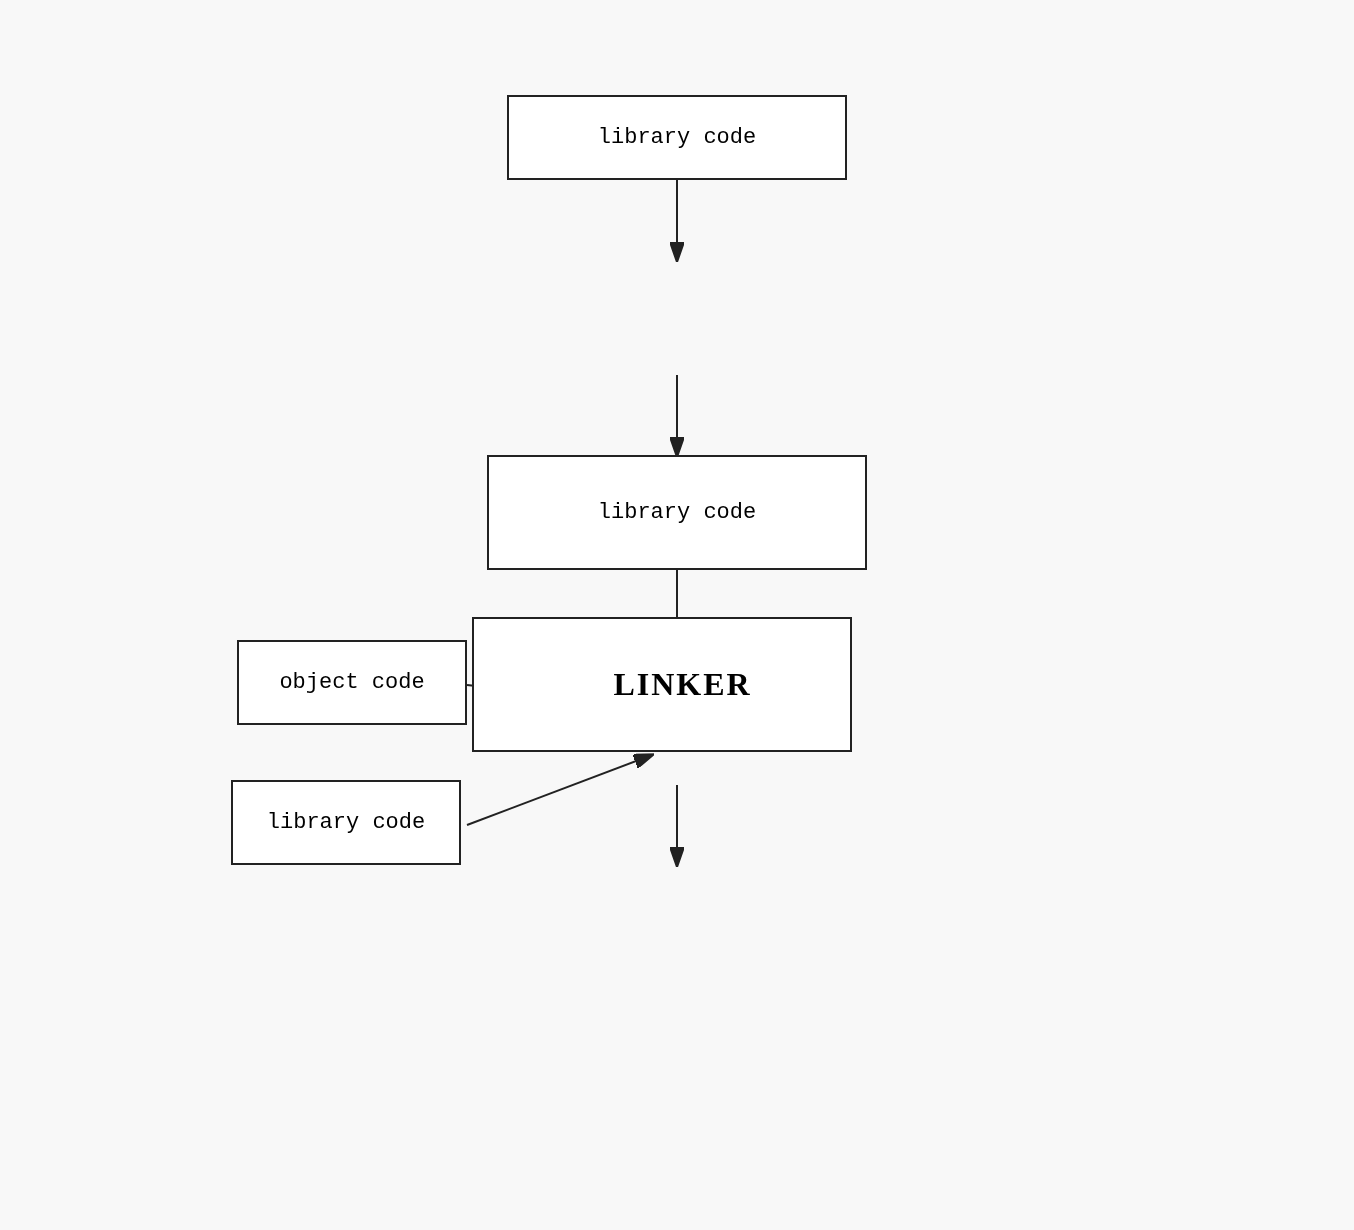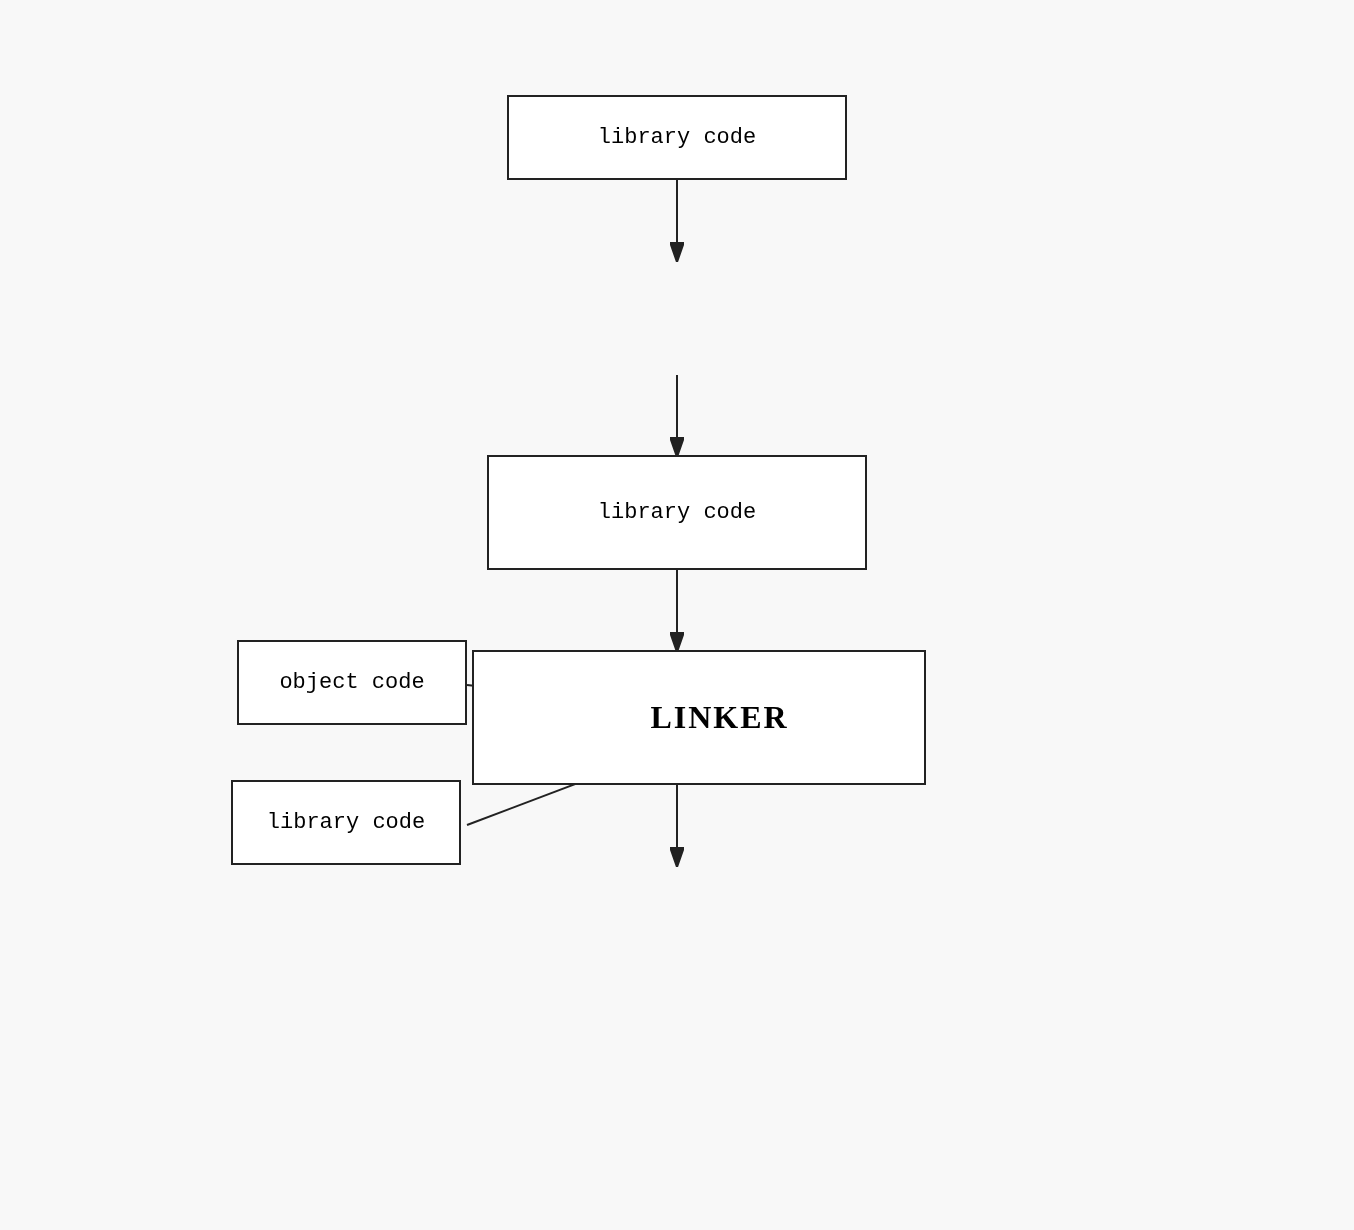--- a/index.html
+++ b/index.html
@@ -90,21 +90,21 @@
 
   <div class="box box-monospace" style="left: 280px; top: 30px; width: 340px; height: 85px;">
     <span>library code</span>
   </div>
 
 
   <div class="box box-monospace" style="left: 260px; top: 390px; width: 380px; height: 115px;">
     <span>library code</span>
   </div>
 
-  <div class="box box-serif" style="left: 245px; top: 585px; width: 454px; height: 135px; padding-left: 41px;">
+  <div class="box box-serif" style="left: 245px; top: 552px; width: 380px; height: 135px; padding-left: 41px;">
     <span>LINKER</span>
   </div>
 
   <div class="box box-monospace" style="left: 10px; top: 575px; width: 230px; height: 85px;">
     <span>object code</span>
   </div>
 
   <div class="box box-monospace" style="left: 4px; top: 715px; width: 230px; height: 85px;">
     <span>library code</span>
   </div>

